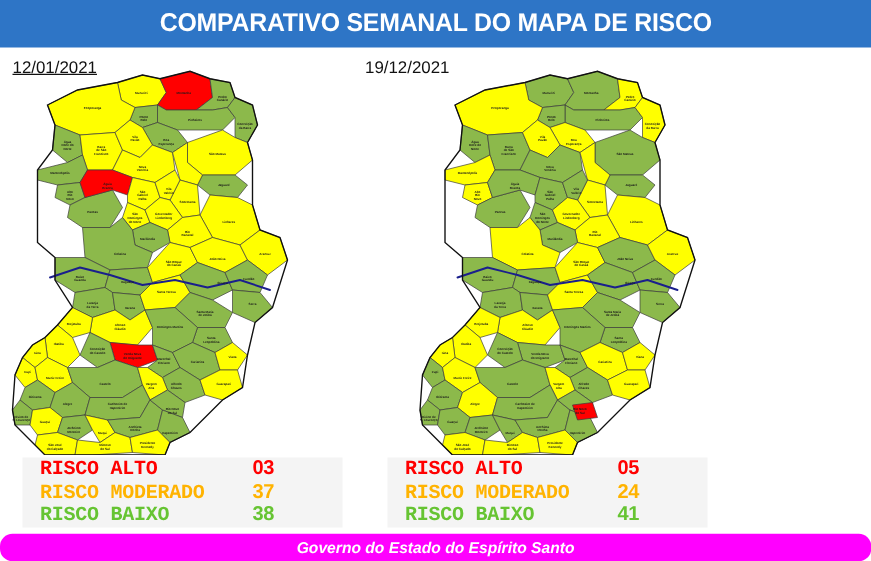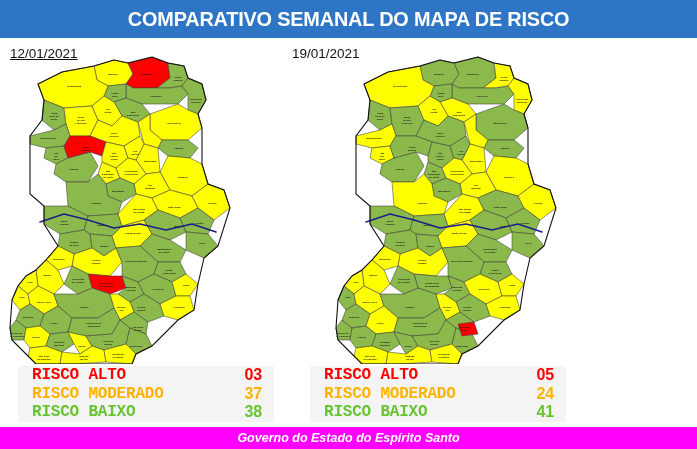--- a/index.html
+++ b/index.html
@@ -63,48 +63,48 @@
   }
   #stats-left{left:18px;}
   #stats-right{left:310px;}
   .stat-row{
     display:flex;align-items:center;
     height:18.6px;
     font-size:16px;font-weight:bold;
     letter-spacing:-0.2px;
   }
   .stat-label{width:184px;padding-left:14px;box-sizing:border-box;white-space:nowrap;font-family:Liberation Mono, monospace;}
-  .stat-value{width:60px;text-align:right;white-space:nowrap;}
+  .stat-value{width:60px;text-align:left;white-space:nowrap;}
   .risk-high{color:#FF0000;}
   .risk-mod{color:#FFB300;}
   .risk-low{color:#66C432;}
 
   
   .footer{
     position:absolute;left:0;top:427px;width:697px;height:22px;
     background:#FF00FF;
-    display:flex;align-items:center;justify-content:center;
+    display:flex;align-items:center;justify-content:center;border-radius:10px;
   }
   .footer-text{
     color:#ffffff;font-size:12.5px;
     font-weight:bold;font-style:italic;
     white-space:nowrap;
   }
 </style>
 </head>
 <body>
 
 <div id="root">
 
   <div class="banner">
     <div class="banner-title">COMPARATIVO SEMANAL DO MAPA DE RISCO</div>
   </div>
 
   <div class="date-label" id="date-left">12/01/2021</div>
-  <div class="date-label" id="date-right">19/01/2021</div>
+  <div class="date-label" id="date-right">19/12/2021</div>
 
   <div class="map-panel" id="map-panel-left">
     <svg class="map-svg" viewBox="0 0 330 320">
       <g>
 
         <path class="muni" d="M92,22 L112,16 L126,19 L131,30 L124,40 L106,42 L95,36 Z" fill="#FFFF00"></path>
         <path class="muni" d="M126,19 L150,13 L166,19 L168,34 L155,44 L131,44 L124,40 L131,30 Z" fill="#FF0000"></path>
         <path class="muni" d="M166,19 L182,22 L186,34 L180,42 L168,44 L155,44 L168,34 Z" fill="#8CB94B"></path>
         <path class="muni" d="M124,40 L131,44 L168,44 L180,42 L186,50 L176,60 L140,60 L124,54 Z" fill="#8CB94B"></path>
         <path class="muni" d="M186,34 L200,40 L204,56 L196,70 L186,66 L186,50 L180,42 Z" fill="#8CB94B"></path>

